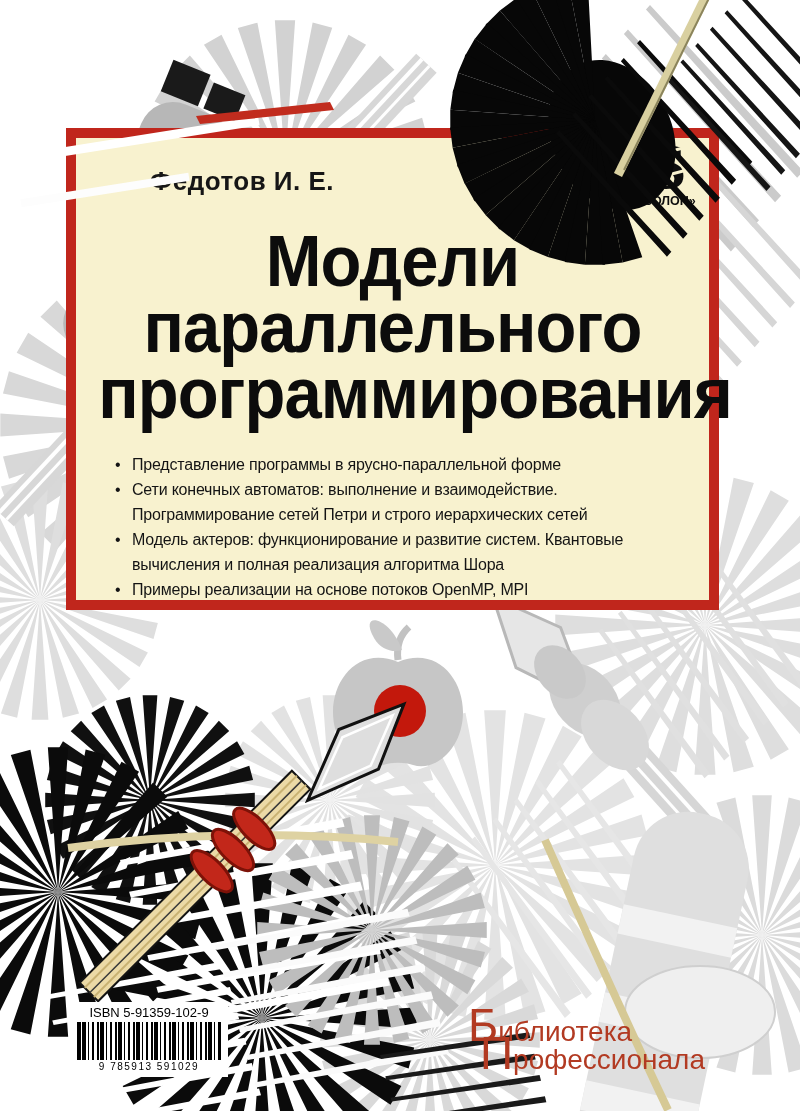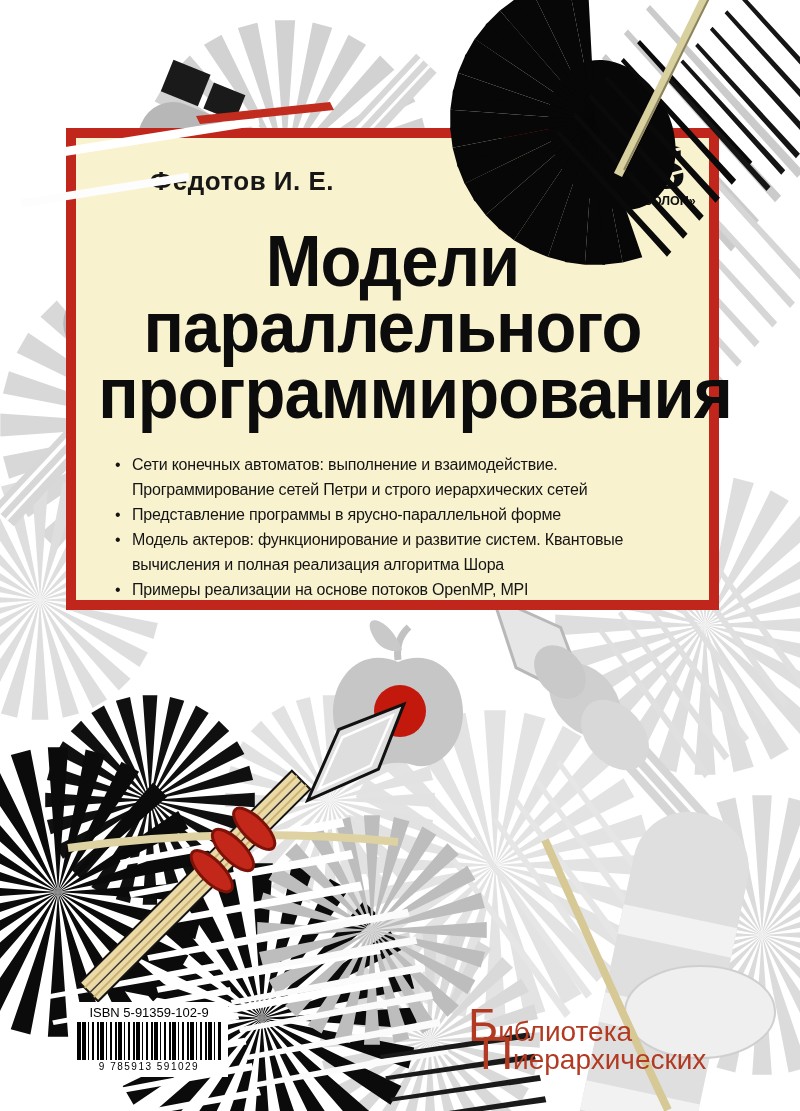--- a/index.html
+++ b/index.html
@@ -143,22 +143,22 @@
       <div class="logo-name">«СОЛОН»</div>
     </div>
 
     <div class="title">
       <div>Модели</div>
       <div>параллельного</div>
       <div>программирования</div>
     </div>
 
     <div class="bullets">
+      <div class="bullet-item">Представление программы в ярусно-параллельной форме</div>
       <div class="bullet-item">Сети конечных автоматов: выполнение и взаимодействие. Программирование сетей Петри и строго иерархических сетей</div>
-      <div class="bullet-item">Представление программы в ярусно-параллельной форме</div>
       <div class="bullet-item">Модель актеров: функционирование и развитие систем. Квантовые вычисления и полная реализация алгоритма Шора</div>
       <div class="bullet-item">Примеры реализации на основе потоков OpenMP, MPI</div>
     </div>
   </div>
 
   <svg class="deco" viewBox="0 0 800 1111" style="z-index:2" aria-hidden="true">
 
     <g>
       <rect x="60" y="132" width="200" height="9" fill="#ffffff" transform="rotate(-9 160 136)"></rect>
       <rect x="20" y="186" width="170" height="8" fill="#fdfdfd" transform="rotate(-9 105 190)"></rect>
@@ -214,16 +214,16 @@
   </svg>
 
   <div class="barcode">
     <div class="isbn">ISBN 5-91359-102-9</div>
     <div class="bars"></div>
     <div class="digits">9 785913 591029</div>
   </div>
 
   <div class="series">
     <div class="series-line"><span class="init">Б</span><span>иблиотека</span></div>
-    <div class="series-line series-line2"><span class="init">П</span><span>иерархических</span></div>
+    <div class="series-line series-line2"><span class="init">П</span><span>рофессионала</span></div>
   </div>
 
 </div>
 
 </body></html>

